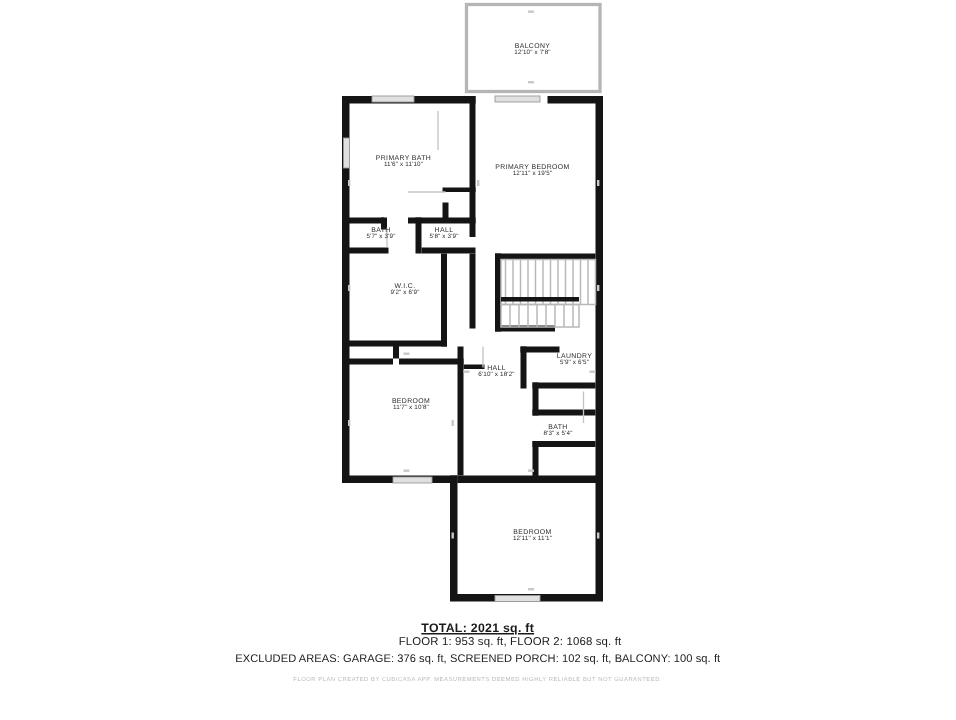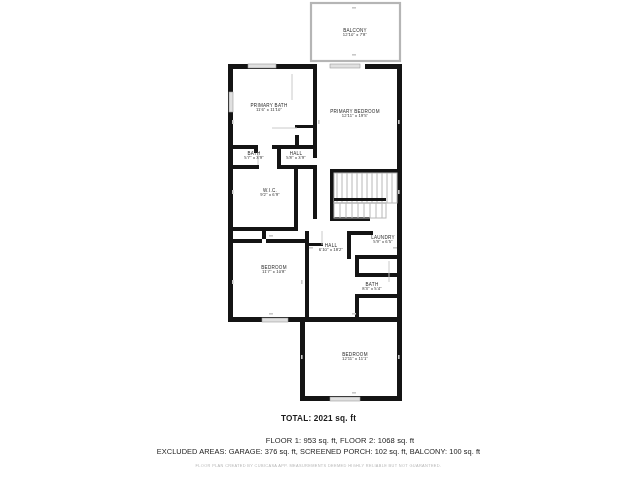--- a/index.html
+++ b/index.html
@@ -69,21 +69,22 @@
     left: 0;
     top: 414px;
     width: 637px;
     text-align: center;
     color: #1a1a1a;
   }
   #summary .total {
     font-size: 8.2px;
     font-weight: bold;
     letter-spacing: 0.2px;
-    margin-bottom: 13px;
+    margin-bottom: 0;
+    text-decoration: underline;
   }
   #summary .floors {
     font-size: 7.6px;
     letter-spacing: 0.1px;
     margin-bottom: 2px;
     padding-left: 43px;
   }
   #summary .excluded {
     font-size: 7.4px;
     letter-spacing: 0.05px;

